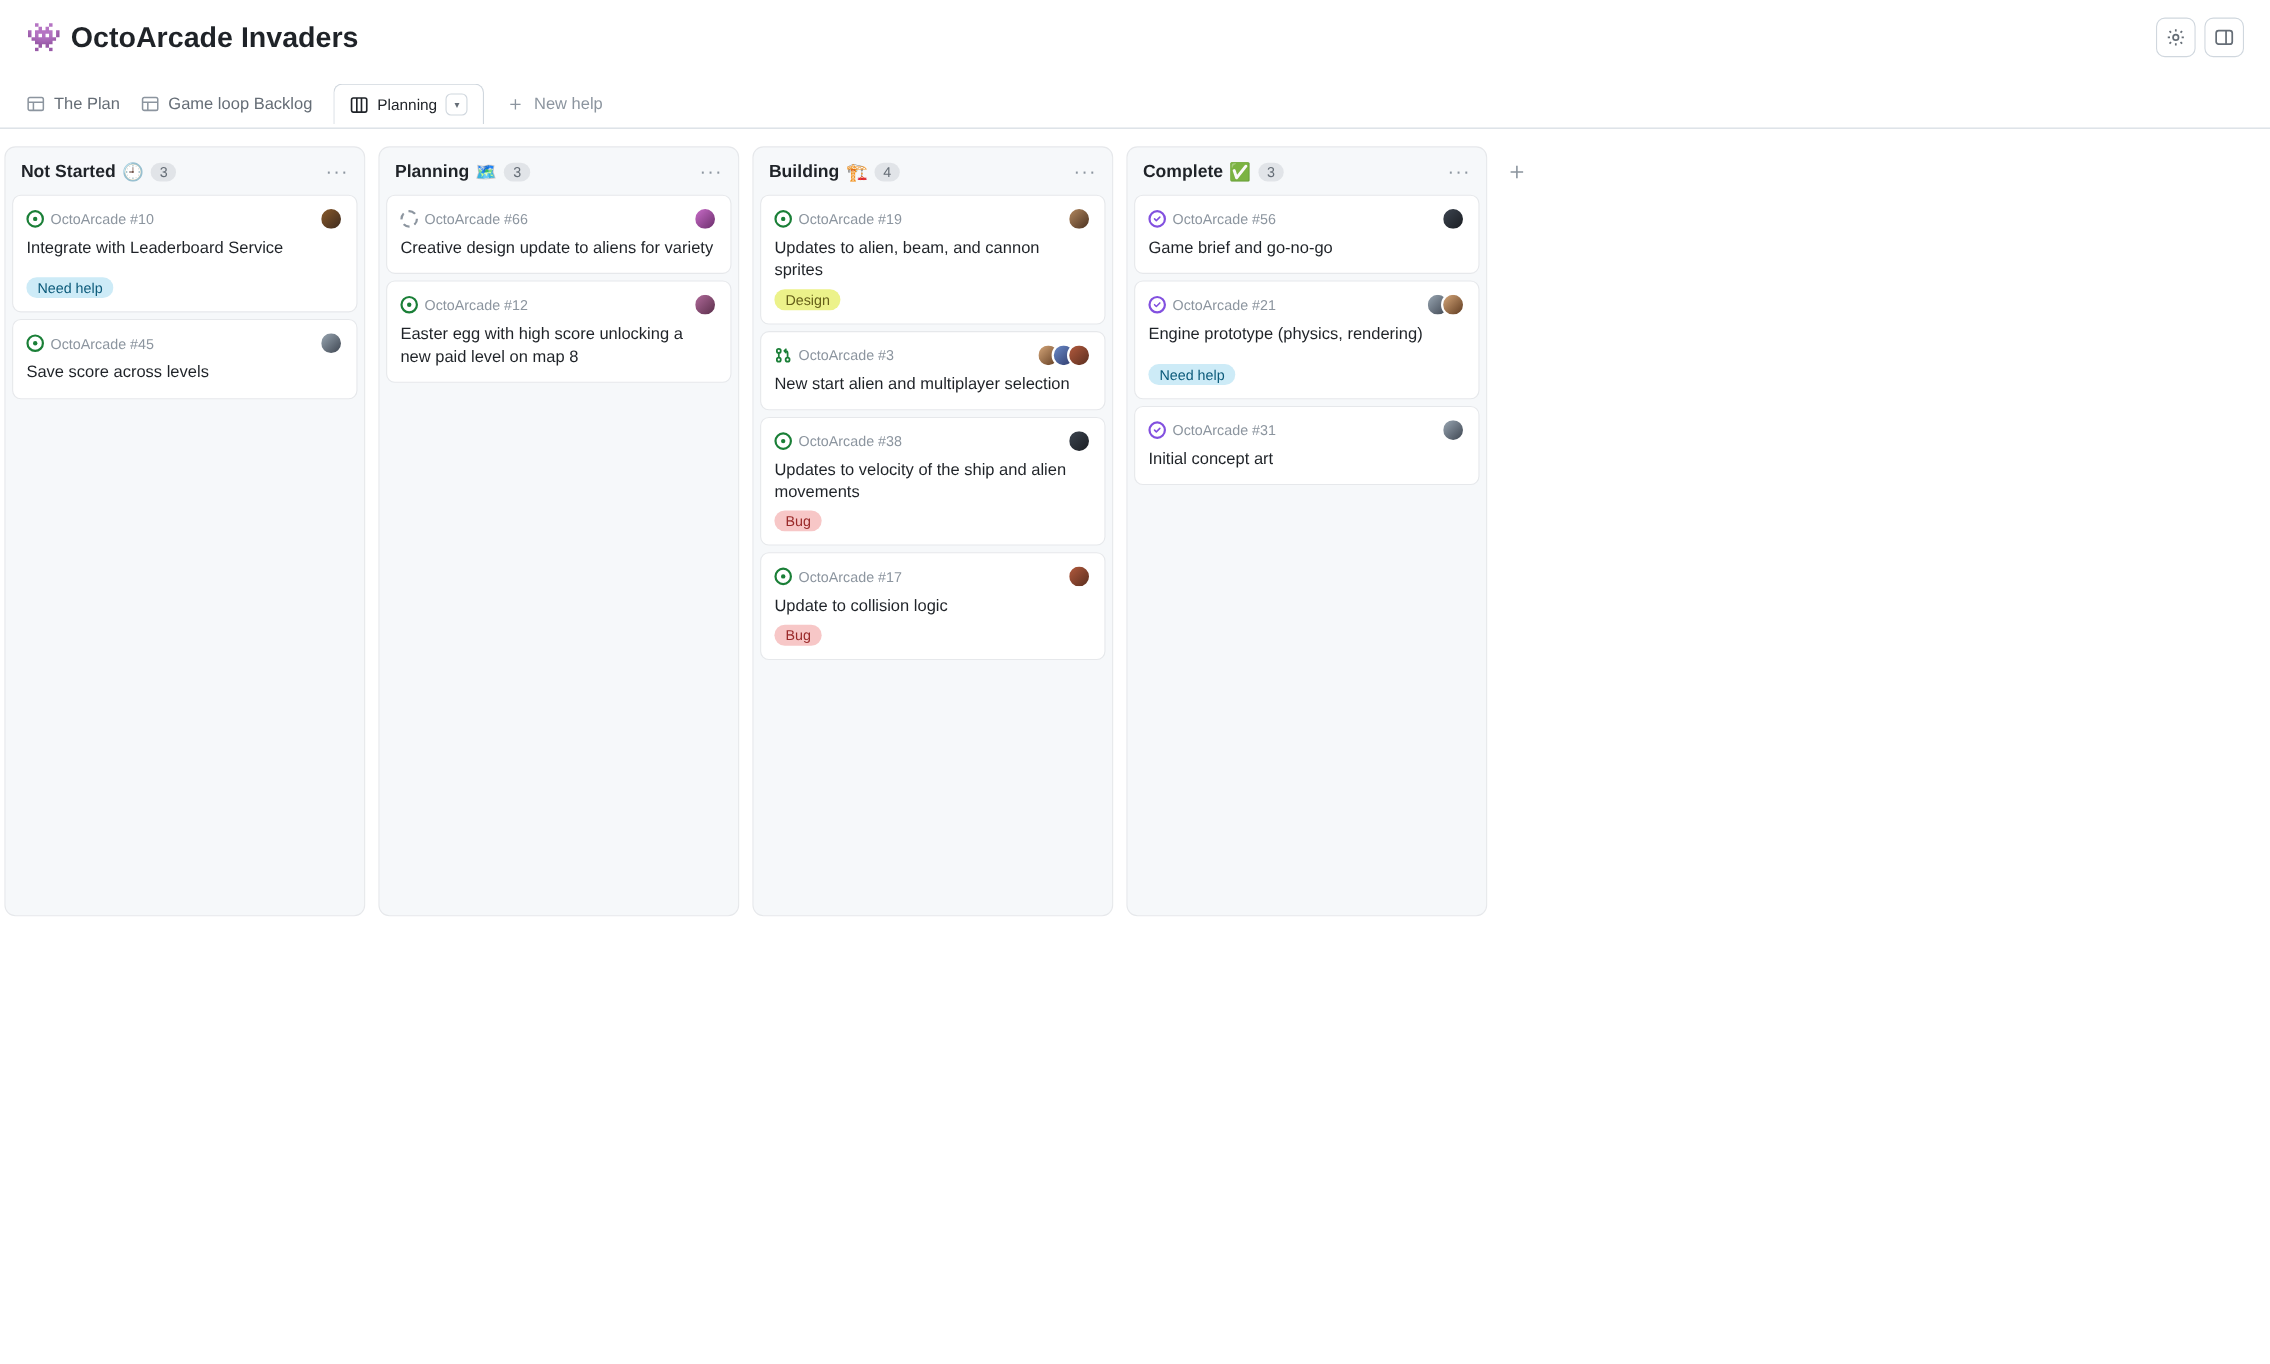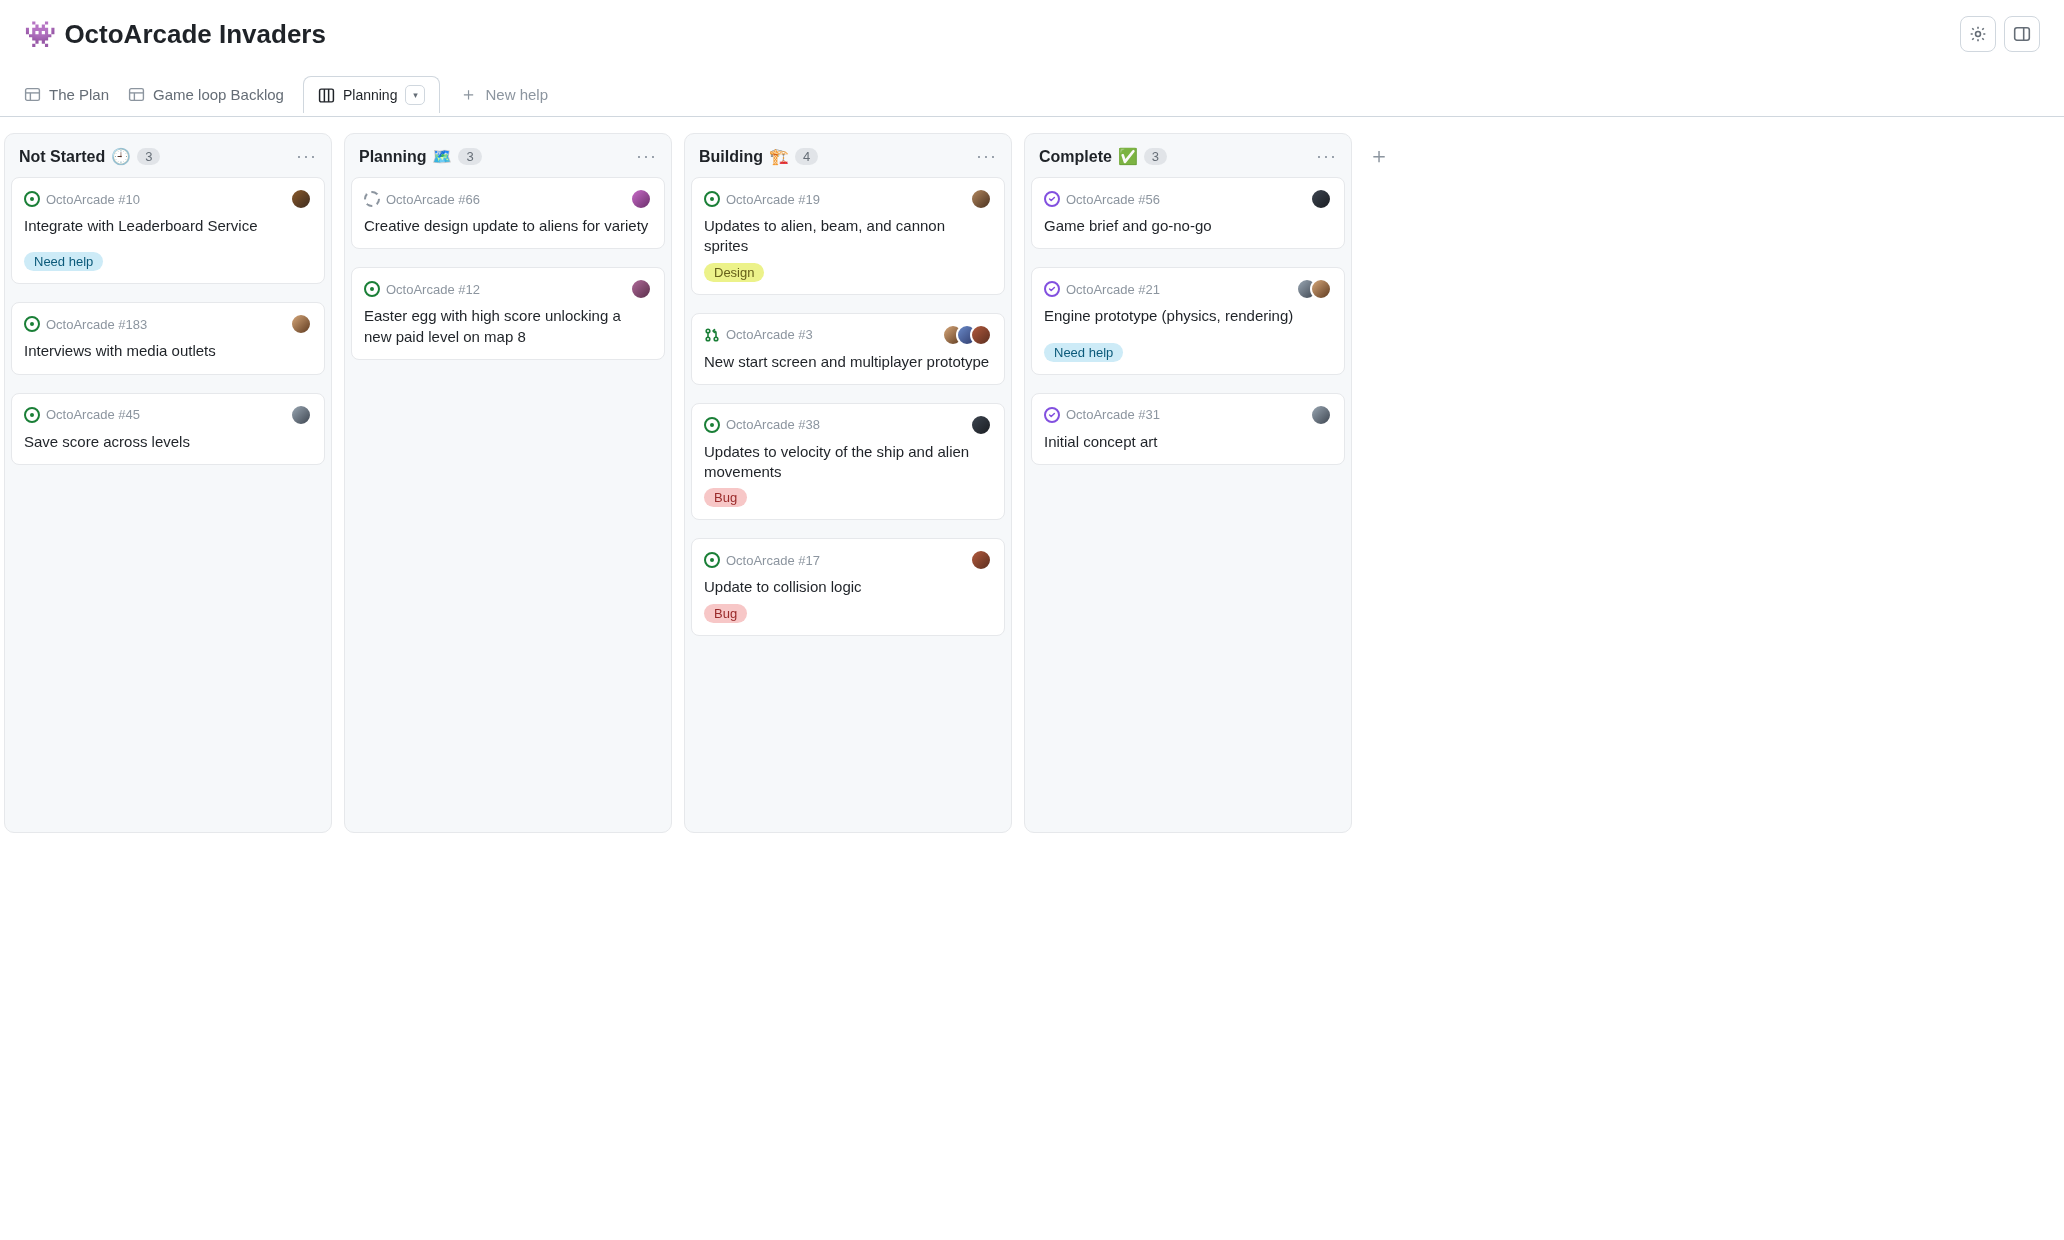--- a/index.html
+++ b/index.html
@@ -78,21 +78,21 @@
     }
     .col-title-group { display: flex; align-items: center; gap: 6px; }
     .col-title { font-weight: 600; font-size: 16px; }
     .col-emoji { font-size: 16px; }
     .count-pill {
       background: #e1e4e8; color: #656d76;
       border-radius: 999px; padding: 1px 8px;
       font-size: 13px;
     }
     .col-menu { color:#8c959f; font-size: 18px; letter-spacing:1px; cursor:pointer; }
-    .cards { display:flex; flex-direction:column; gap:18px; padding: 2px; }
+    .cards { display:flex; flex-direction:column; gap:6px; padding: 2px; }
     .card {
       background:#fff; border:1px solid #e6e8eb; border-radius: 8px;
       padding: 10px 12px 12px 12px;
       display:flex; flex-direction:column; gap:6px;
       cursor: pointer;
     }
     .card-top { display:flex; align-items:center; justify-content:space-between; }
     .card-ref-group { display:flex; align-items:center; gap:6px; }
     .status-dot {
       width: 16px; height:16px; border-radius:50%;
@@ -236,32 +236,20 @@
           </div>
           <div class="card-title">Integrate with Leaderboard Service</div>
           <div class="label-row">
             <span class="pill pill-needhelp">Need help</span>
           </div>
         </div>
         <div class="card">
           <div class="card-top">
             <div class="card-ref-group">
               <span class="status-dot open"></span>
-              <span class="card-ref">OctoArcade #183</span>
-            </div>
-            <div class="avatars">
-              <span class="avatar av2"></span>
-            </div>
-          </div>
-          <div class="card-title">Interviews with media outlets</div>
-        </div>
-        <div class="card">
-          <div class="card-top">
-            <div class="card-ref-group">
-              <span class="status-dot open"></span>
               <span class="card-ref">OctoArcade #45</span>
             </div>
             <div class="avatars">
               <span class="avatar av5"></span>
             </div>
           </div>
           <div class="card-title">Save score across levels</div>
         </div>
       </div>
     </div>
@@ -339,21 +327,21 @@
                 </svg>
               </span>
               <span class="card-ref">OctoArcade #3</span>
             </div>
             <div class="avatars">
               <span class="avatar av2"></span>
               <span class="avatar av7"></span>
               <span class="avatar av8"></span>
             </div>
           </div>
-          <div class="card-title">New start screen and multiplayer prototype</div>
+          <div class="card-title">New start alien and multiplayer selection</div>
         </div>
         <div class="card">
           <div class="card-top">
             <div class="card-ref-group">
               <span class="status-dot open"></span>
               <span class="card-ref">OctoArcade #38</span>
             </div>
             <div class="avatars">
               <span class="avatar av9"></span>
             </div>

